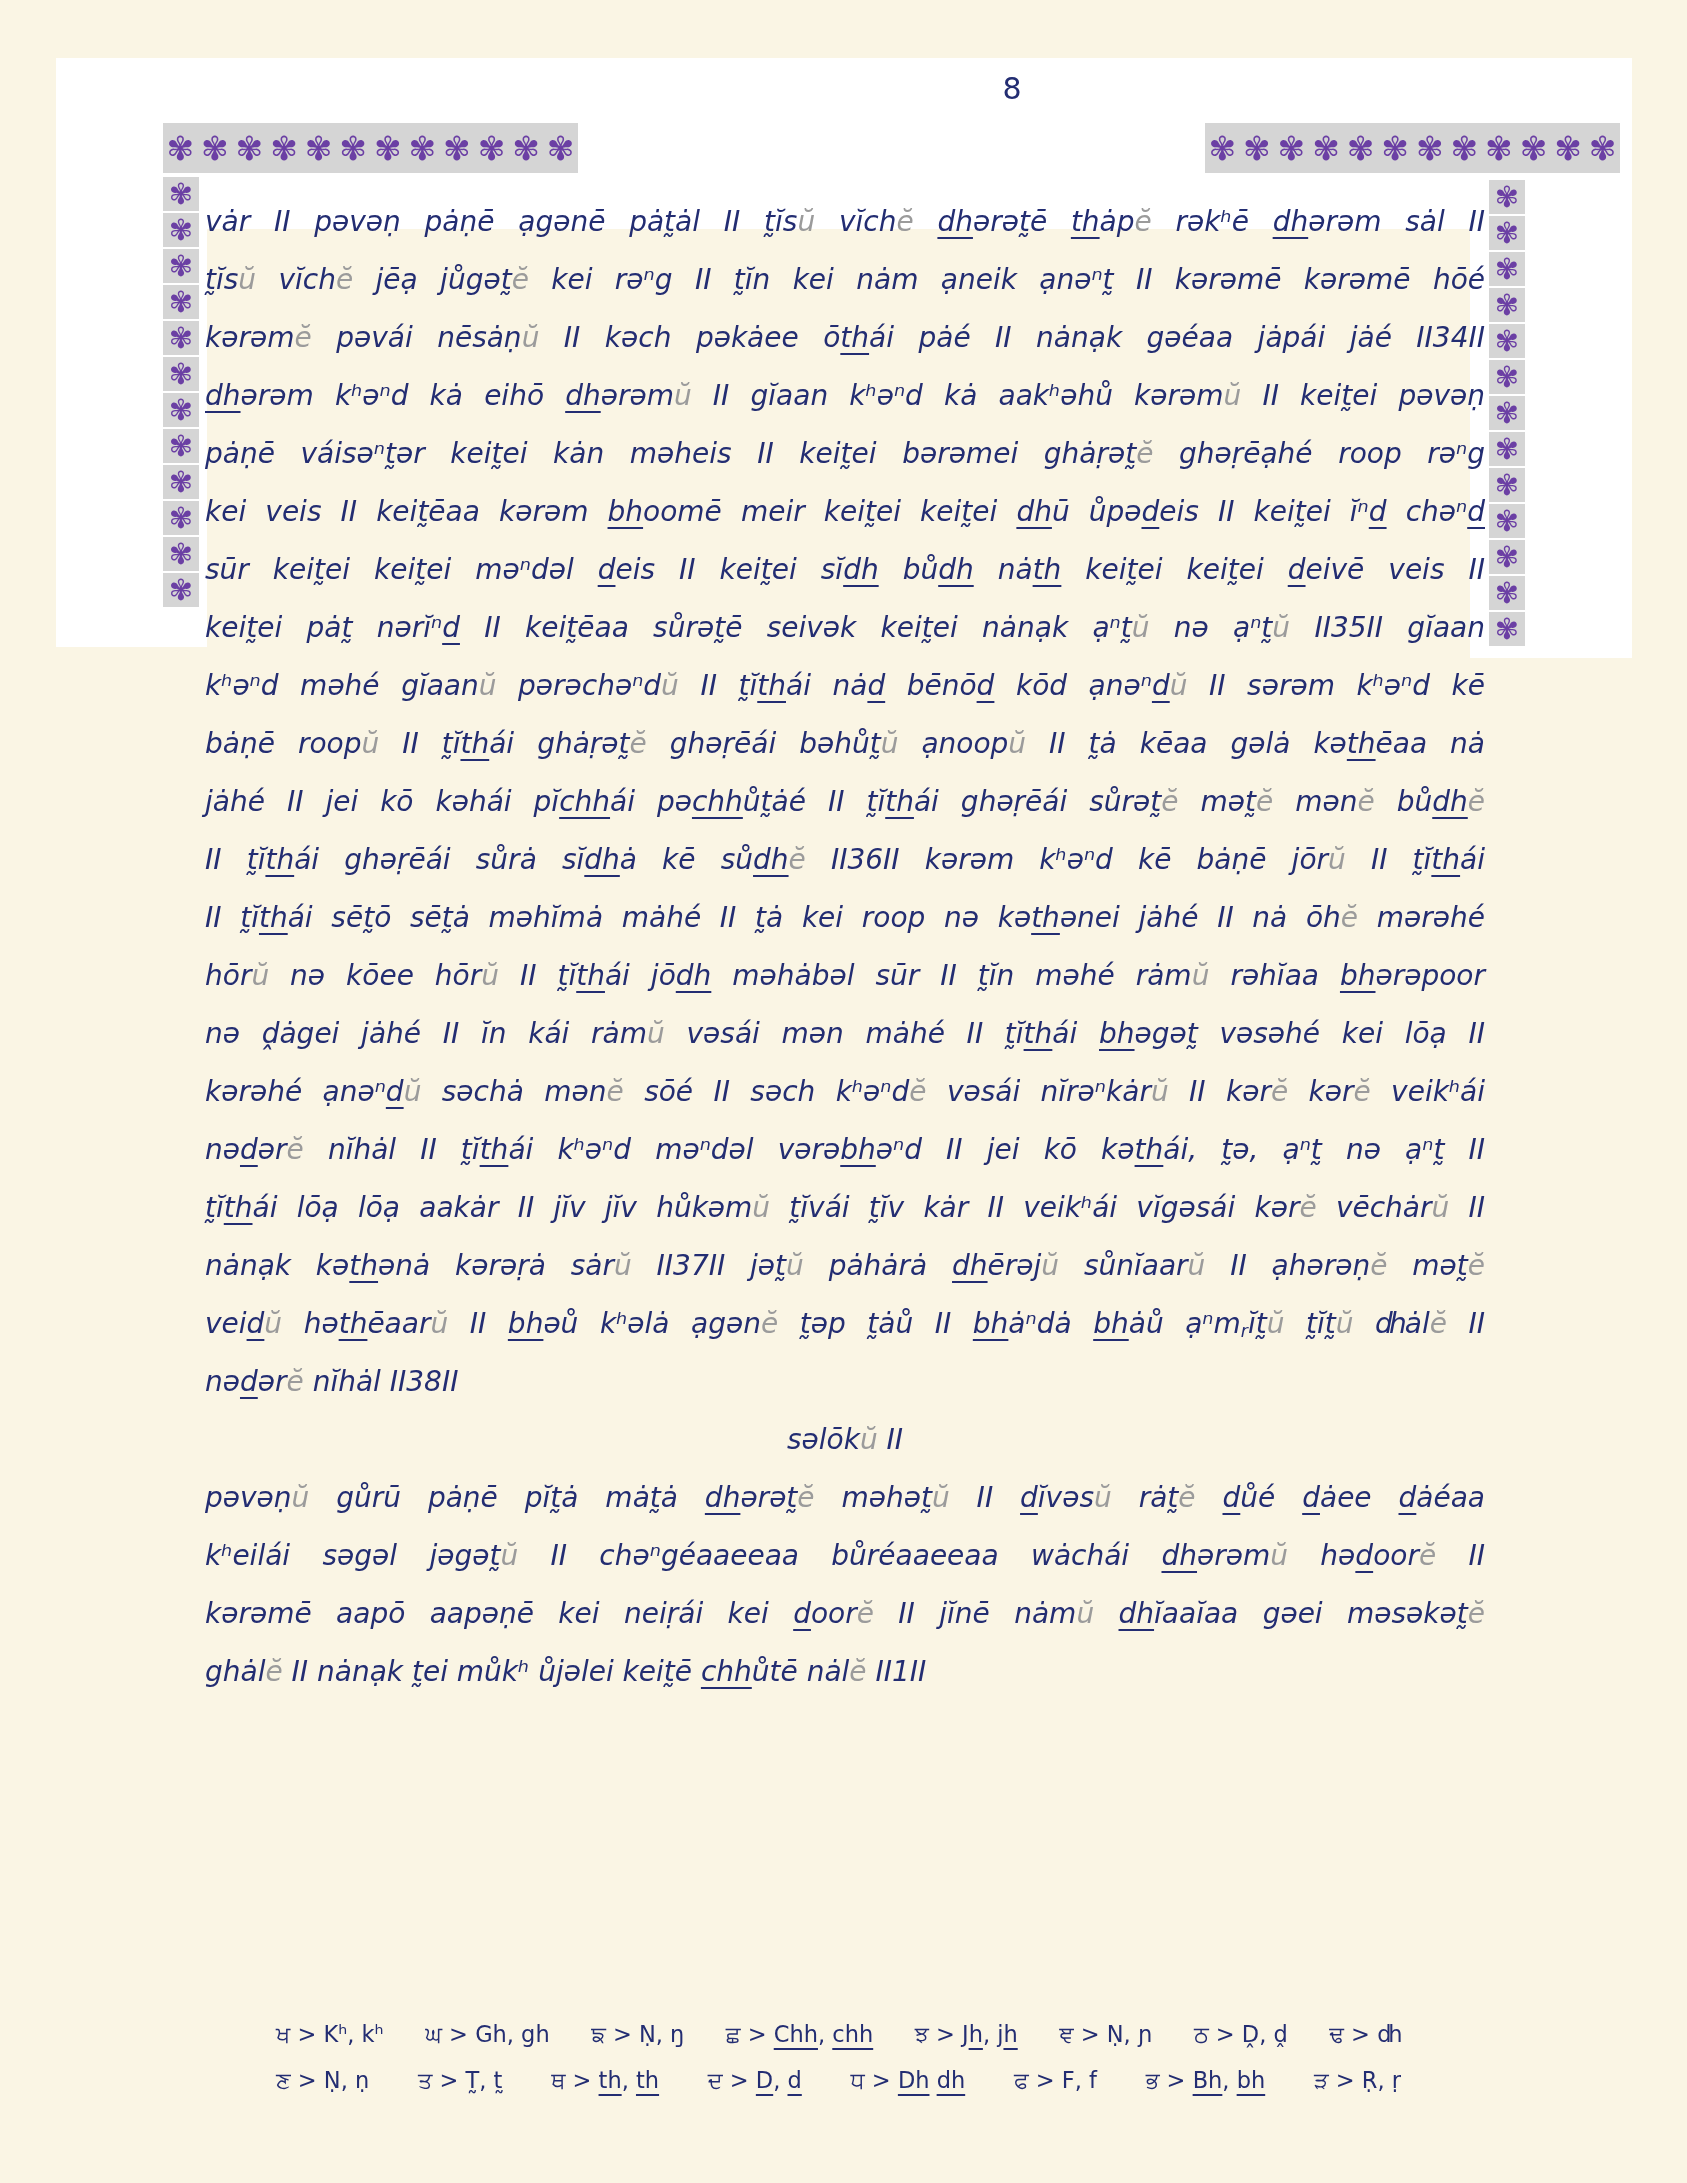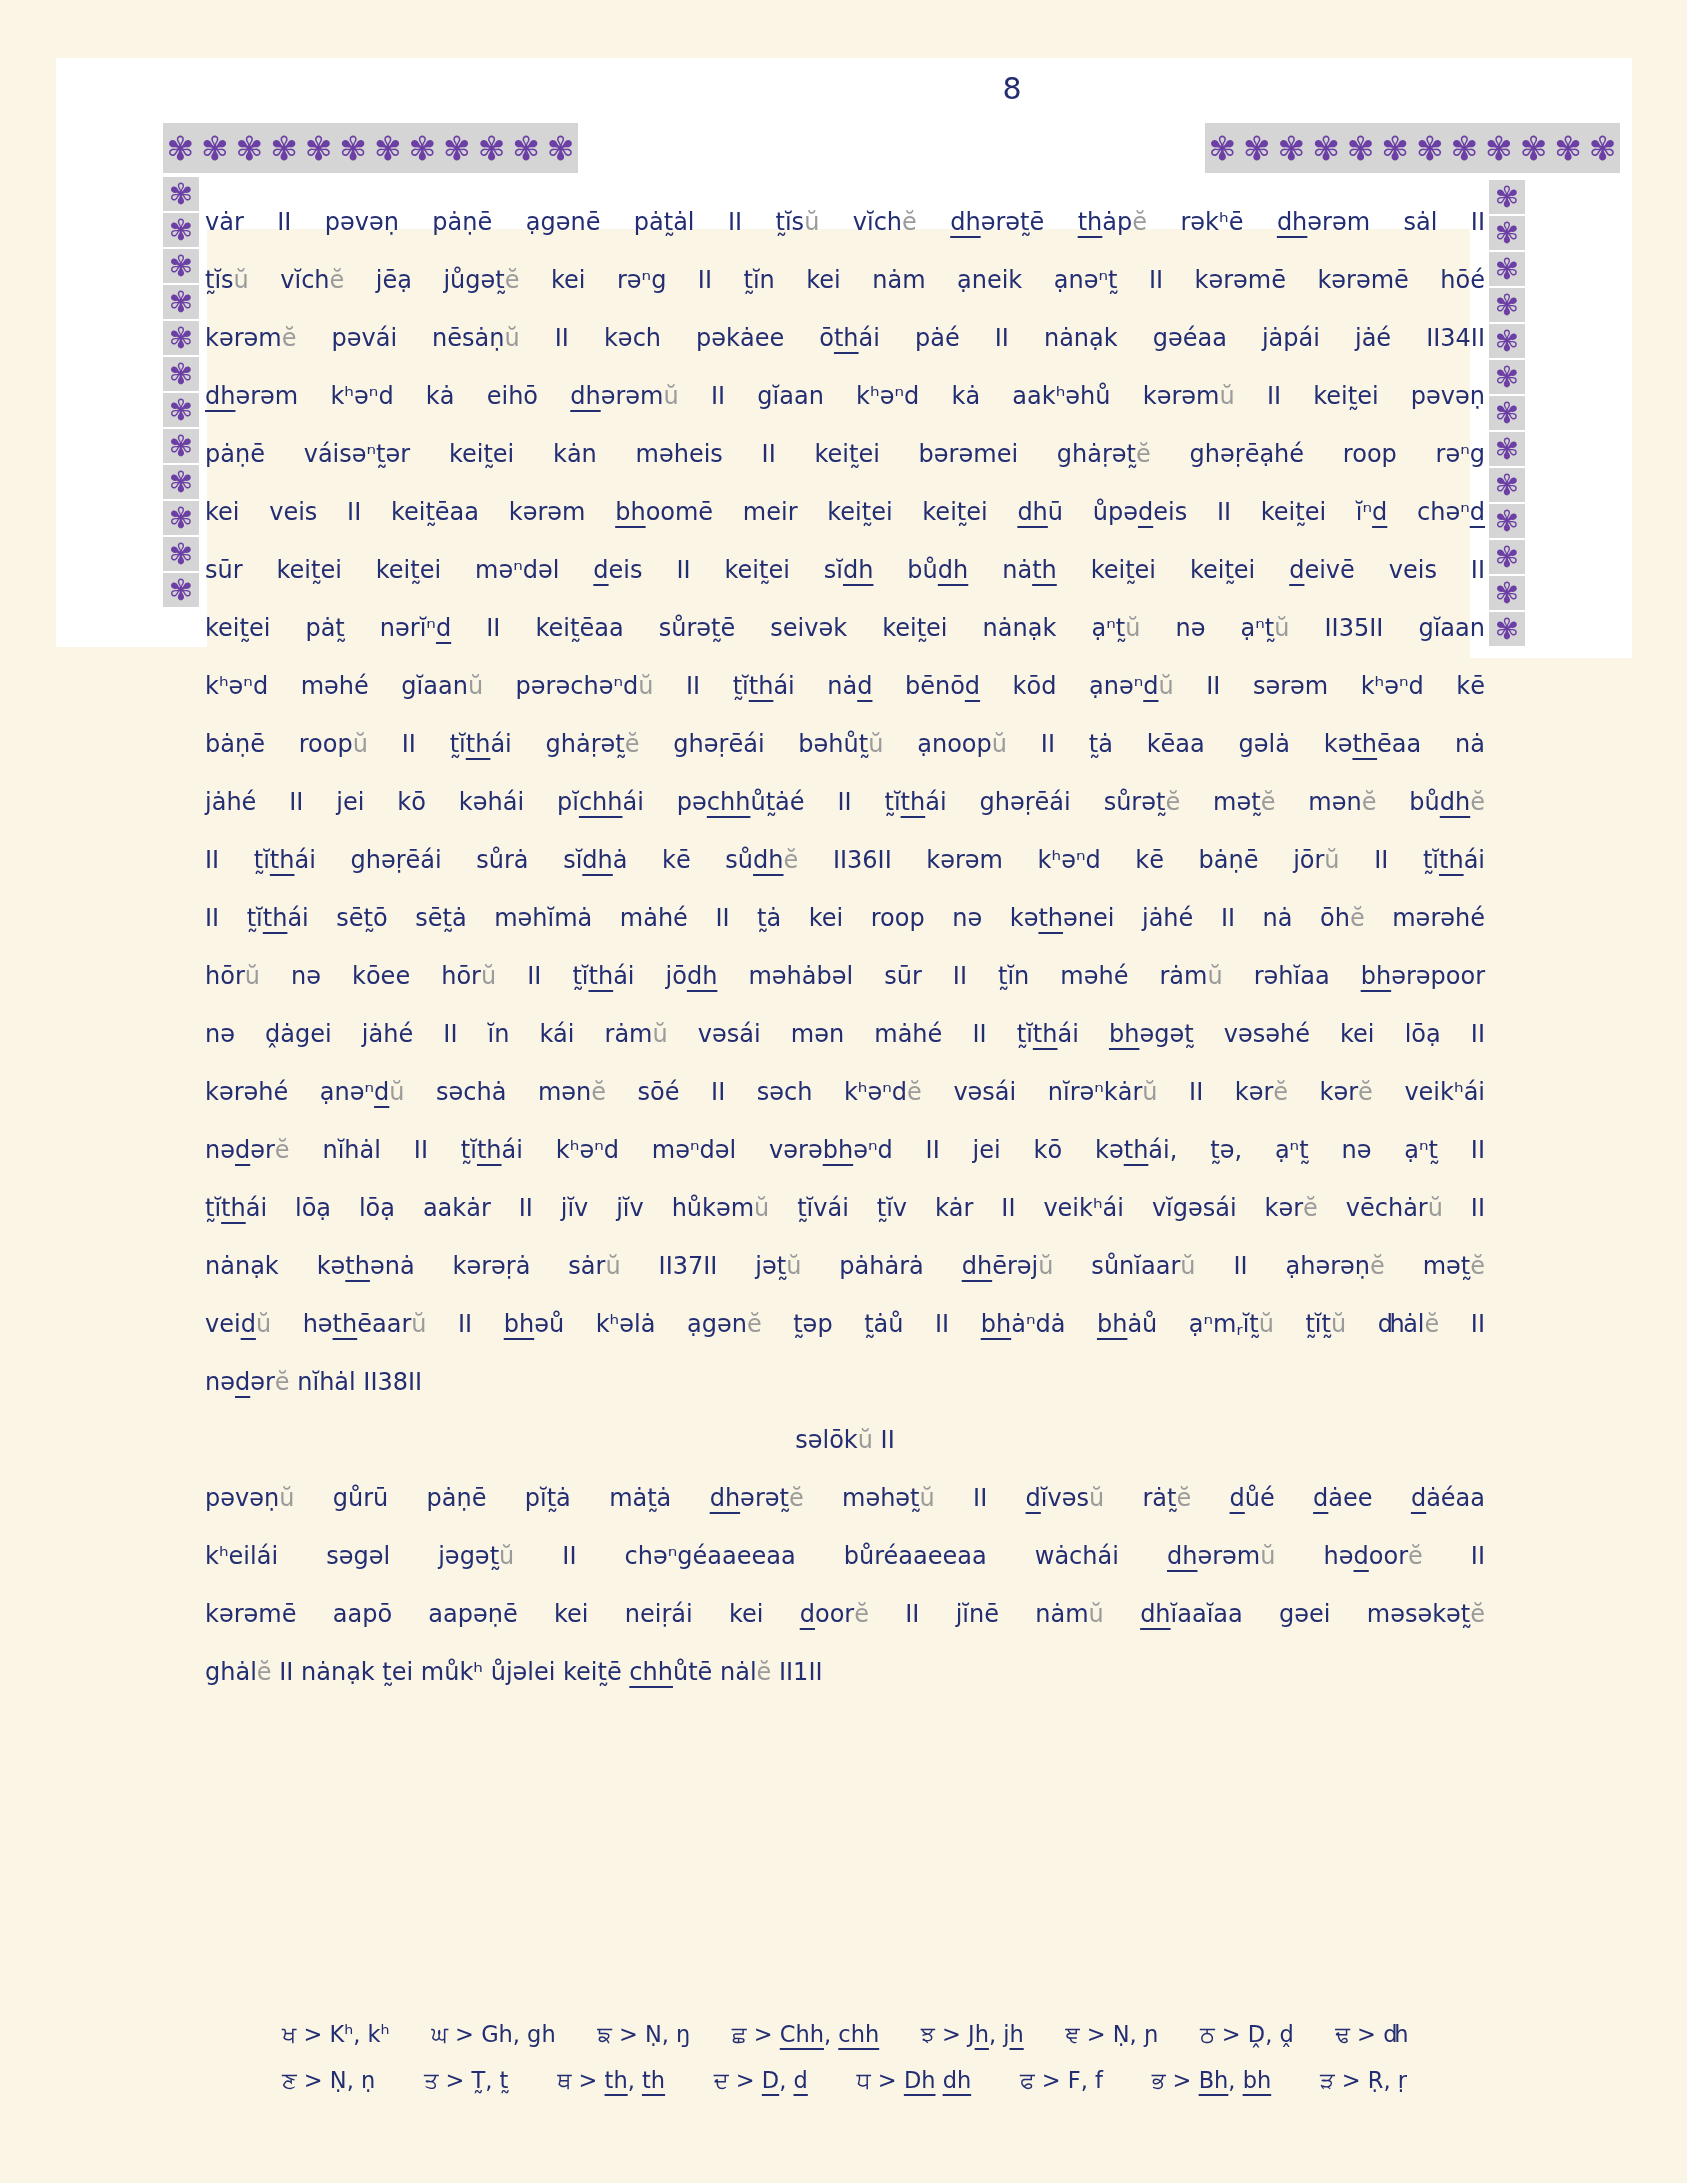--- a/index.html
+++ b/index.html
@@ -15,29 +15,29 @@
          justify-content:space-around;}
   #strip-tl{left:163px;top:123px;width:415px;height:50px;}
   #strip-tr{left:1205px;top:123px;width:415px;height:50px;}
   .vcol{position:absolute;width:36px;display:flex;flex-direction:column;gap:2px;}
   #col-left{left:163px;top:177px;}
   #col-right{left:1489px;top:180px;}
   .tile{height:34px;background:#d5d5d5;display:flex;align-items:center;justify-content:center;}
   .flower{color:#6b3fa4;font-size:29px;line-height:1;}
   .strip .flower{font-size:33px;}
   .text{position:absolute;left:205px;top:193px;width:1280px;
-        font-size:24px;line-height:58px;white-space:normal;}
+        font-size:28px;line-height:58px;white-space:normal;font-style:italic;}
   .line{text-align:justify;text-align-last:justify;height:58px;overflow:visible;}
   .line.left{text-align:right;text-align-last:left;}
   .line.center{text-align-last:center;}
   .gy{color:#9b9b9b;}
   .un{text-decoration:underline;text-decoration-thickness:1.7px;text-underline-offset:6px;}
   .lg{letter-spacing:-0.14em;margin-right:0.07em;}
   .sb{font-size:0.62em;vertical-align:-0.22em;}
-  .legend{position:absolute;left:282px;top:2011px;width:1125px;font-size:22.5px;}
+  .legend{position:absolute;left:276px;top:2011px;width:1125px;font-size:22.5px;}
   .legrow{display:flex;justify-content:space-between;line-height:46px;}
   .legitem{white-space:nowrap;}
 </style>
 </head>
 <body>
 
 <div class="band" id="band-top"></div>
 <div class="band" id="band-left"></div>
 <div class="band" id="band-right"></div>
 

